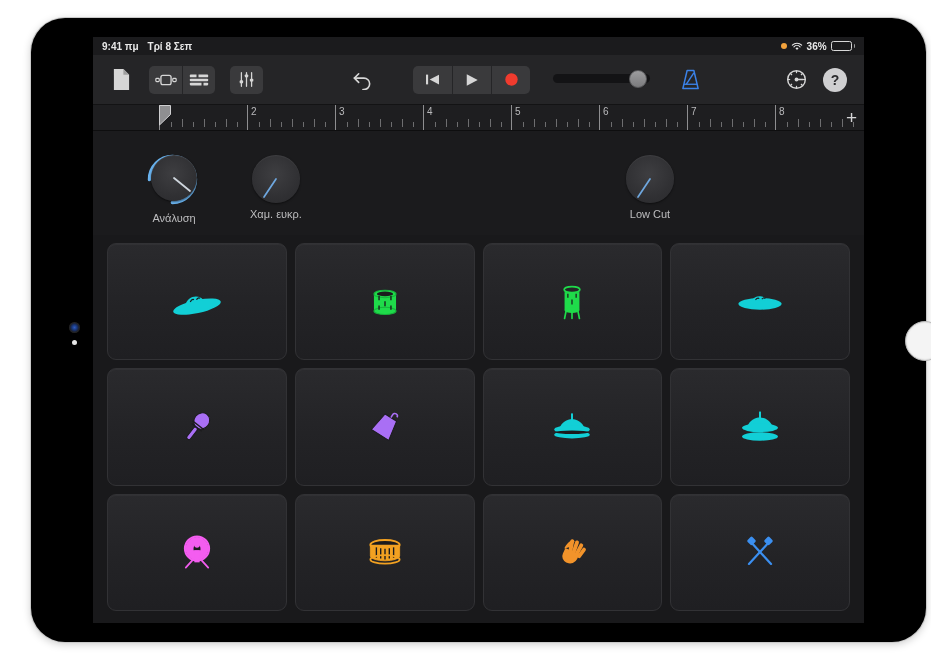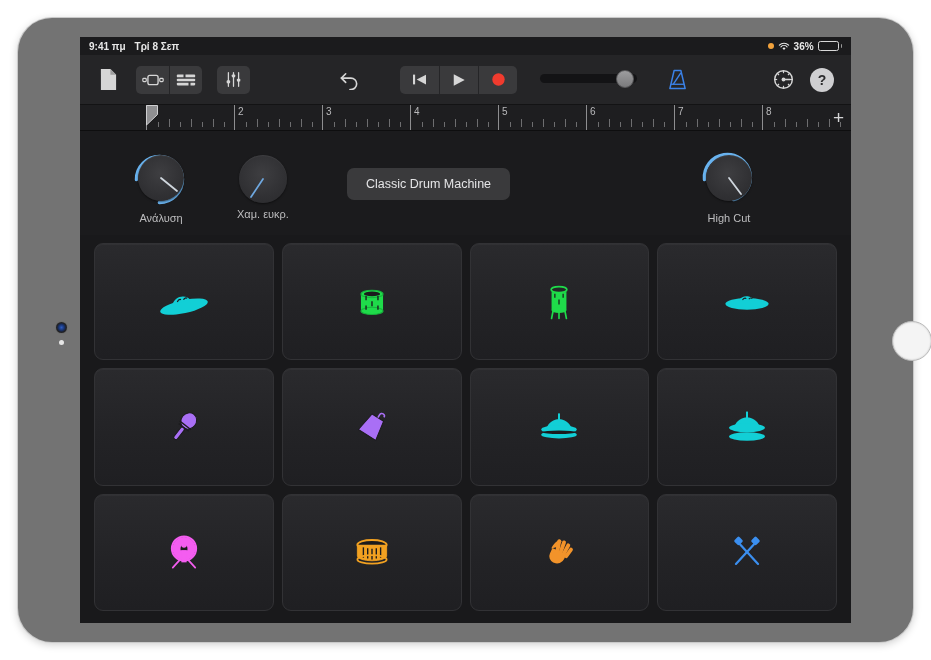--- a/index.html
+++ b/index.html
@@ -4,23 +4,23 @@
 <style>
   * { margin:0; padding:0; box-sizing:border-box; }
   body {
     width:931px; height:660px;
     background:#ffffff;
     font-family:"Liberation Sans", sans-serif;
     overflow:hidden;
   }
   
   #ipad-frame {
-    position:absolute; left:18px; top:18px;
+    position:absolute; left:31px; top:18px;
     width:895px; height:624px;
-    background:#737373;
+    background:#000000;
     border-radius:34px;
     box-shadow:0 0 0 1px #c9c9c9, 0 2px 8px rgba(0,0,0,.22);
   }
   #bezel-inner {
     position:absolute; left:62px; top:19px;
     width:771px; height:586px;
     background:#000;
     border-radius:3px;
   }
   #screen {
@@ -450,37 +450,31 @@
             <path d="M12.8 47.5A23 23 0 1 1 45.2 47.5" stroke="#6ab4f0" stroke-width="3.4" fill="none" stroke-linecap="round" transform="rotate(45 29 29)"></path>
           </svg>
           <div class="knob-body"></div>
           <svg viewBox="0 0 58 58" width="58" height="58" style="position:absolute;left:0;top:0;">
             <line x1="29" y1="29" x2="45" y2="42" stroke="#cfd6dd" stroke-width="1.8" stroke-linecap="round"></line>
           </svg>
         </div>
         <div class="knob-label">Ανάλυση</div>
       </div>
 
-      <div id="instrument-button">
-        <span>Classic Drum Machine</span>
-      </div>
-
-
-      <div class="knob-wrap" style="left:620px; top:18px;">
-        <div class="knob">
-          <svg viewBox="0 0 58 58" width="58" height="58" style="position:absolute;left:0;top:0;">
-            <path d="M12.8 47.5A23 23 0 1 1 47.5 41" stroke="#6ab4f0" stroke-width="3.4" fill="none" stroke-linecap="round" transform="rotate(45 29 29)"></path>
-          </svg>
+
+      <div class="knob-wrap" style="left:533px; top:24px;">
+        <div class="knob small">
           <div class="knob-body"></div>
-          <svg viewBox="0 0 58 58" width="58" height="58" style="position:absolute;left:0;top:0;">
-            <line x1="29" y1="29" x2="41" y2="45" stroke="#cfd6dd" stroke-width="1.8" stroke-linecap="round"></line>
-          </svg>
-        </div>
-        <div class="knob-label">High Cut</div>
-      </div>
+          <svg viewBox="0 0 48 48" width="48" height="48" style="position:absolute;left:0;top:0;">
+            <line x1="24" y1="24" x2="12" y2="42" stroke="#6fa8e0" stroke-width="1.7" stroke-linecap="round"></line>
+          </svg>
+        </div>
+        <div class="knob-label">Low Cut</div>
+      </div>
+
     </div>
 
     <div id="pad-grid">
 
       <div class="pad">
         <span>
           <svg viewBox="0 0 60 30" width="56" height="28">
             <ellipse cx="30" cy="20" rx="26" ry="7" fill="#12cfd6" transform="rotate(-12 30 20)"></ellipse>
             <path d="M18 16c3-6 8-8 13-7 4 .8 6 3 7 5" fill="#12cfd6" transform="rotate(-12 30 20)"></path>
             <path d="M24 13.5c1.5-2 3-2.6 4.4-1.6M31 12.6c1.4-1.6 3-1.8 4.2-.6" stroke="#1b1b1d" stroke-width="1.3" fill="none" transform="rotate(-12 30 20)"></path>

